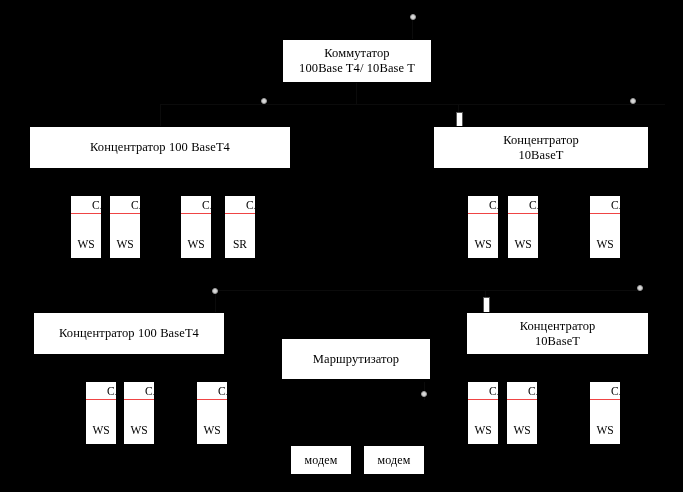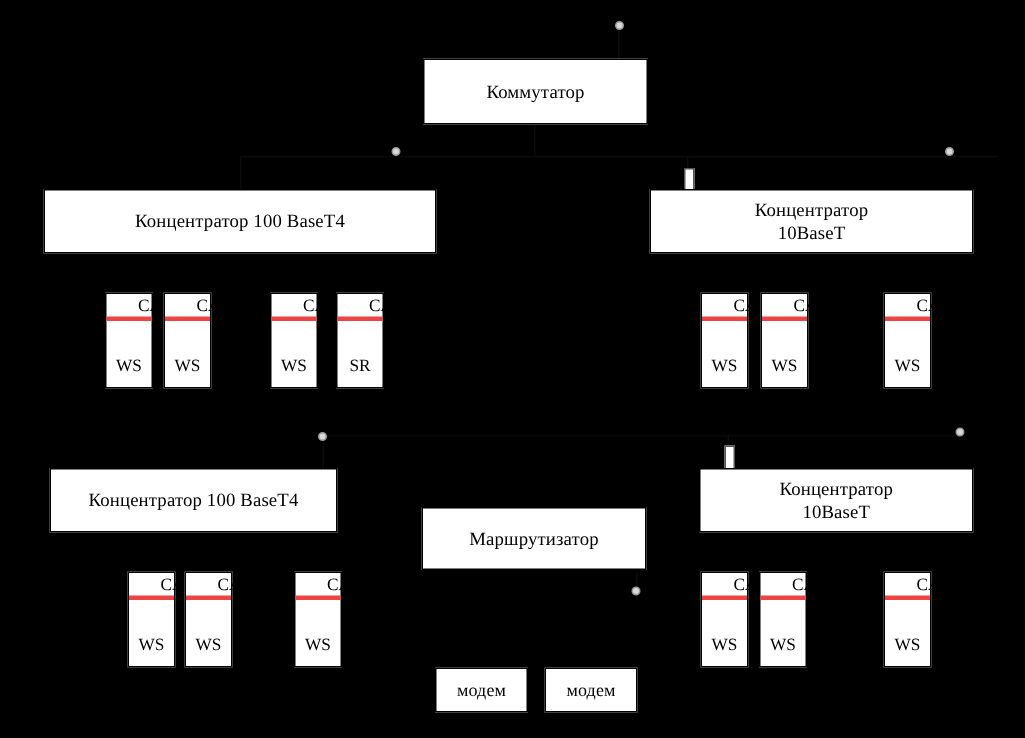--- a/index.html
+++ b/index.html
@@ -42,21 +42,21 @@
   
   .station {
     position: absolute;
     width: 32px;
     background: #ffffff;
     border: 1px solid #000000;
     box-sizing: border-box;
   }
   .station .cell-top {
     height: 18px;
-    border-bottom: 3px solid #ef4444;
+    border-bottom: 1px solid #ef4444;
     box-sizing: border-box;
     display: flex;
     align-items: center;
     justify-content: center;
     font-size: 11.5px;
     color: #000000;
     padding-left: 28px;
   }
   .station .cell-bot {
     height: 28px;
@@ -110,20 +110,21 @@
   <div class="link v" style="left:160px; top:104px; height:22px;"></div>
   <div class="link v" style="left:458px; top:104px; height:22px;"></div>
   <div class="link v" style="left:215px; top:290px; height:22px;"></div>
   <div class="link v" style="left:485px; top:290px; height:22px;"></div>
   <div class="link h" style="left:215px; top:290px; width:425px;"></div>
   <div class="link v" style="left:424px; top:382px; height:18px;"></div>
 
   <div class="node-box device" style="left:282px; top:39px; width:150px; height:44px;">
     <span class="lines">
       <span class="ln">Коммутатор</span>
+      <span class="ln">100Base T4/ 10Base T</span>
     </span>
   </div>
 
   <div class="node-box device" style="left:29px; top:126px; width:262px; height:43px;">
     <span class="lines">
       <span class="ln">Концентратор 100 BaseT4</span>
     </span>
   </div>
 
   <div class="port-tab" style="left:456px; top:112px;"></div>

